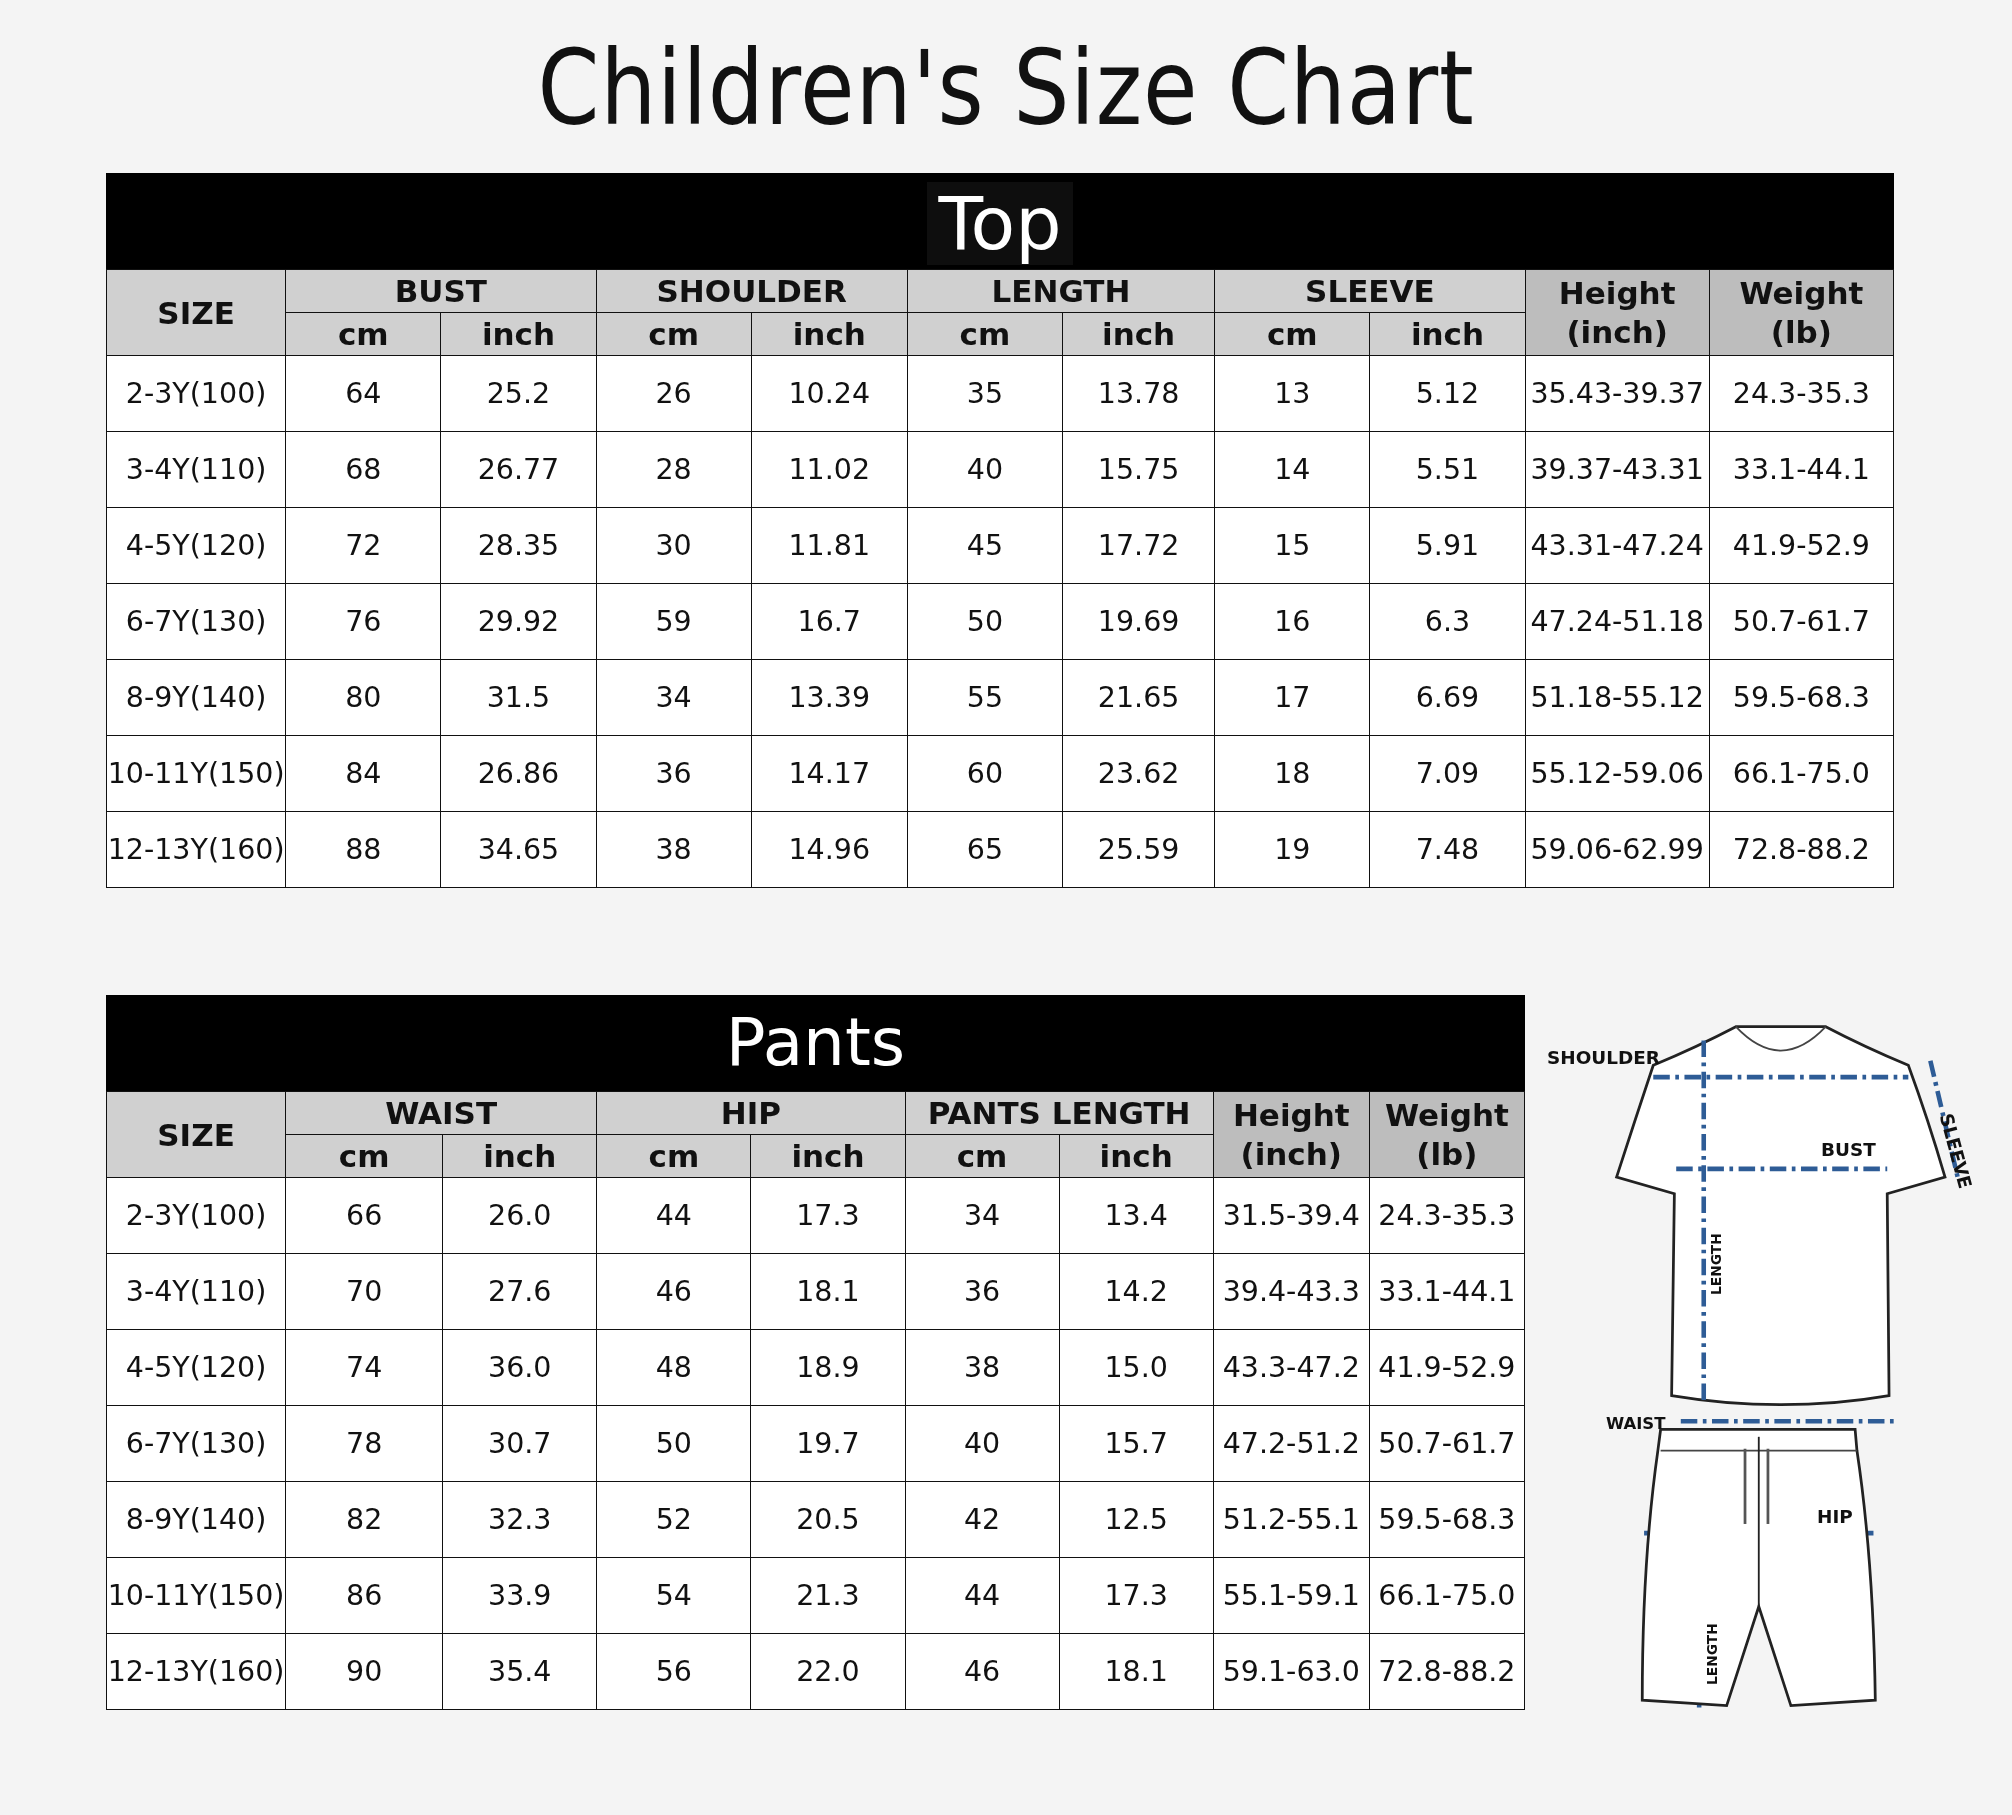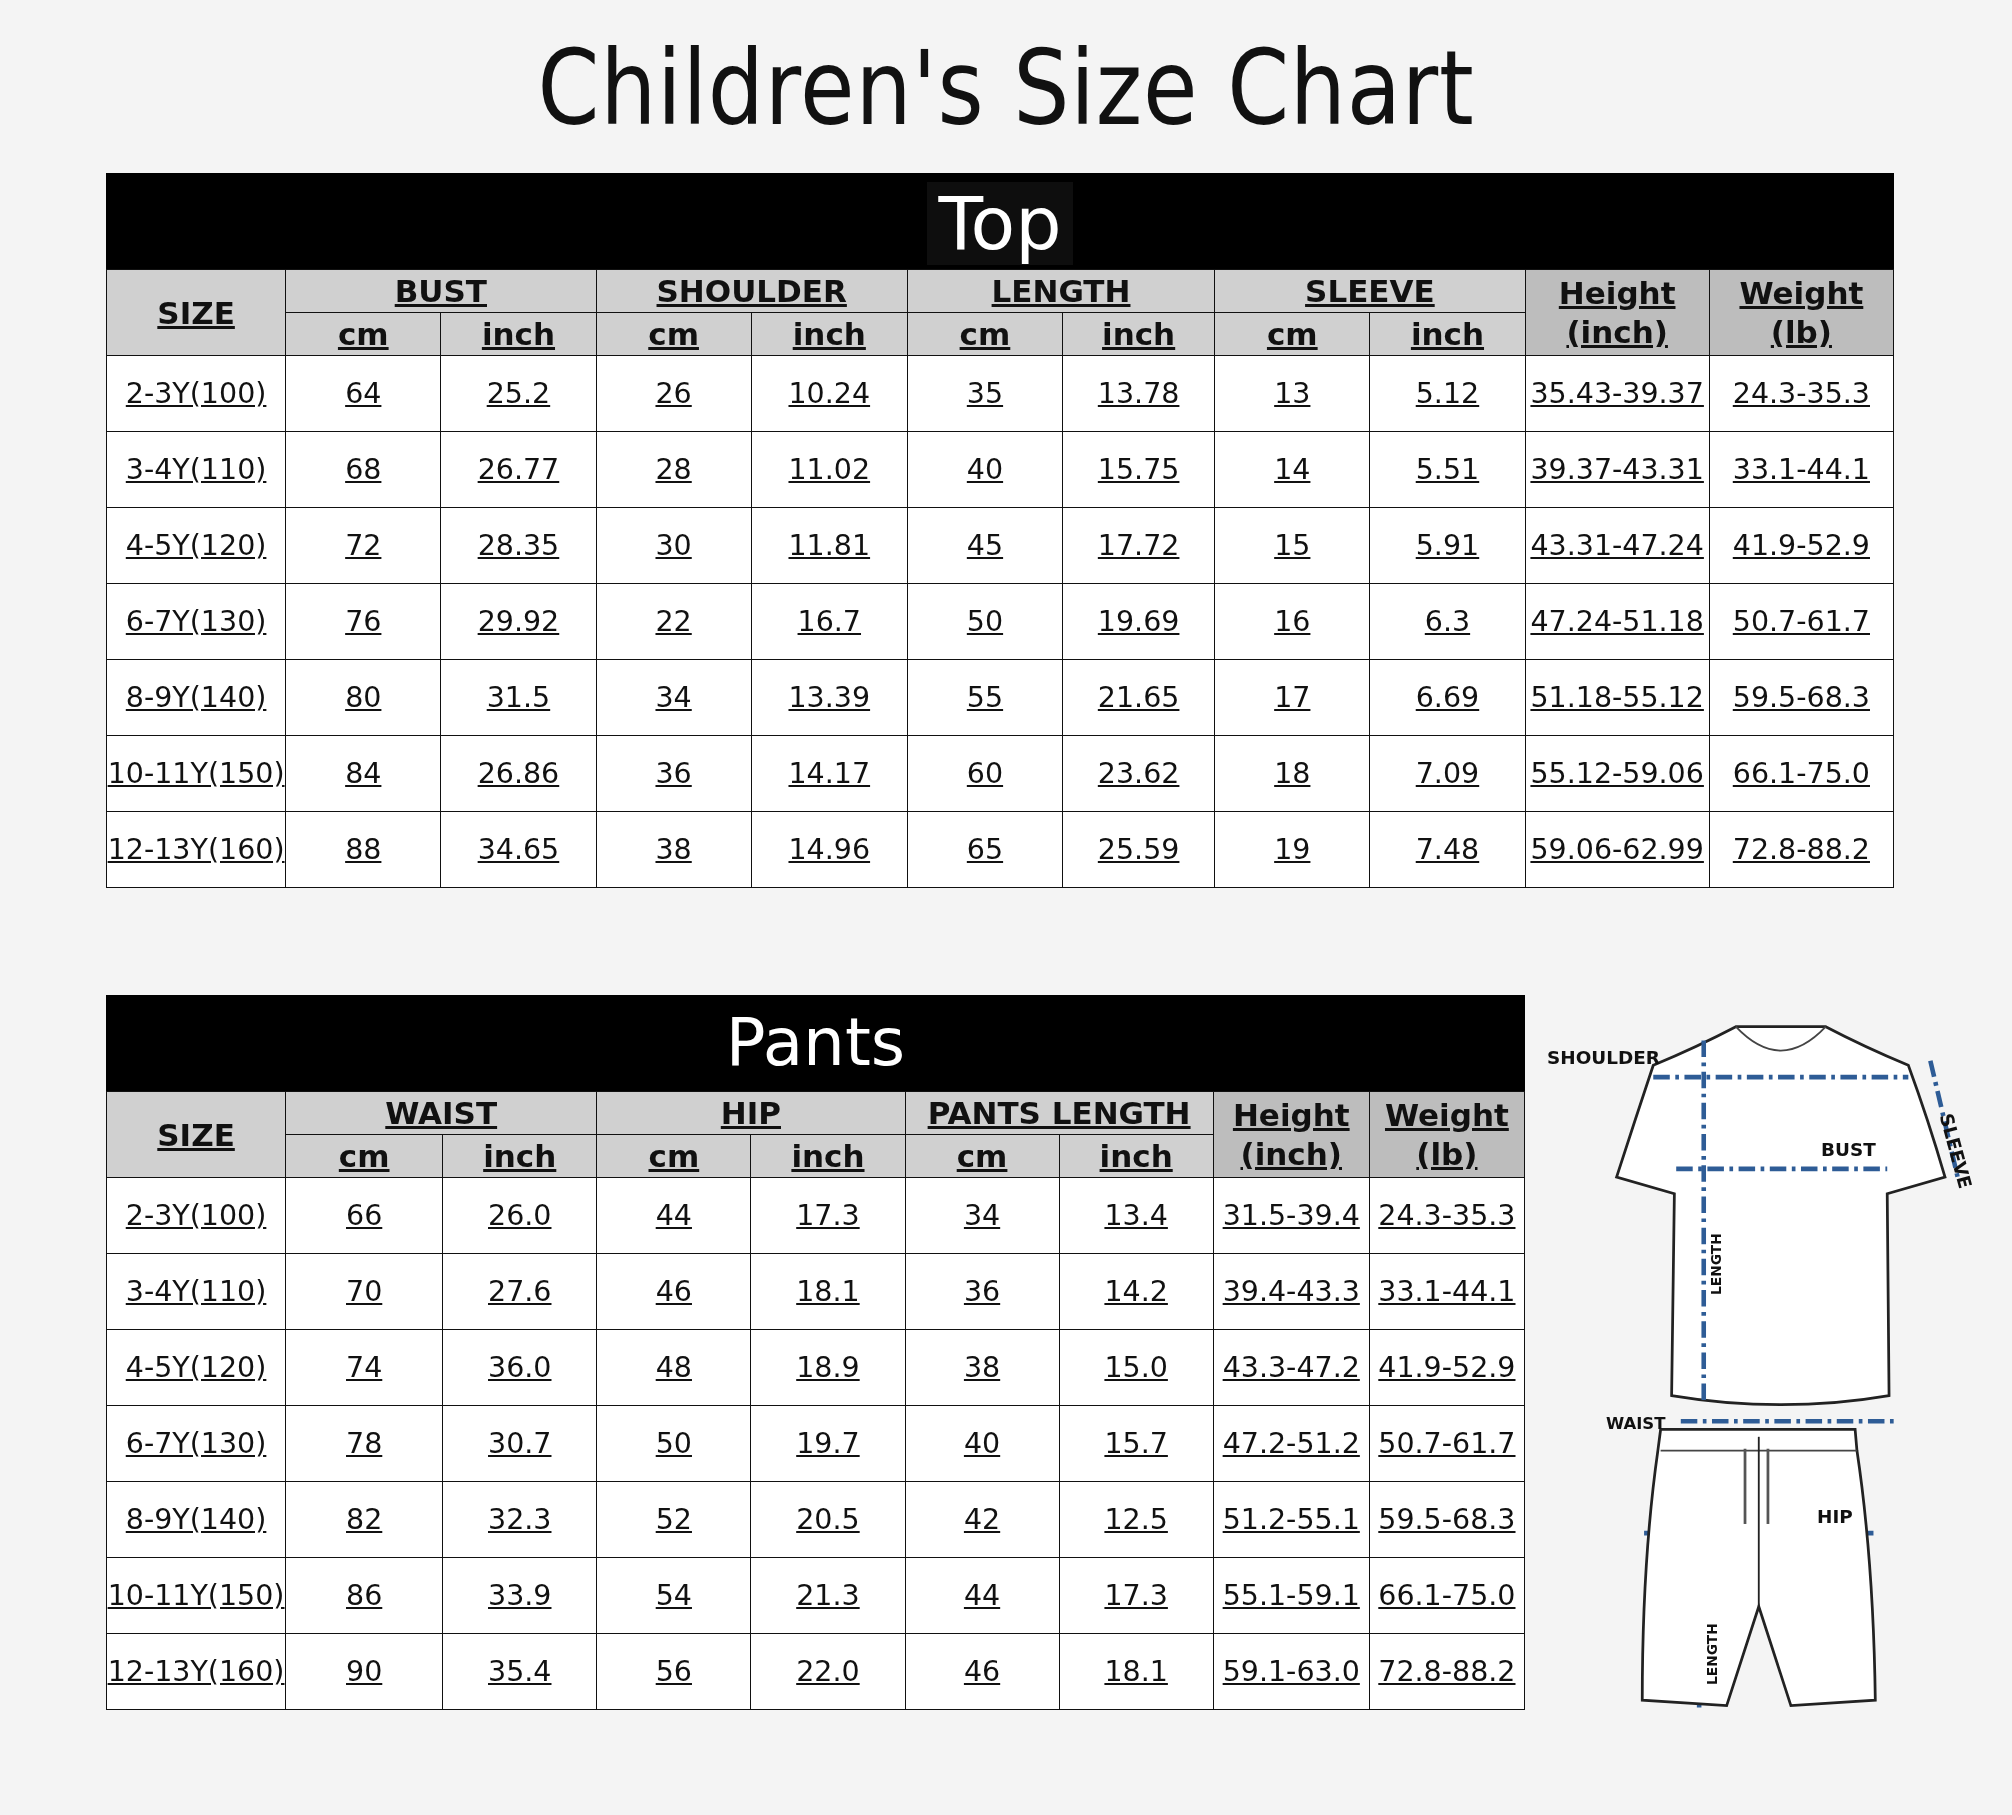--- a/index.html
+++ b/index.html
@@ -3,21 +3,21 @@
 <meta charset="utf-8">
 <style>
   html,body{margin:0;padding:0;}
   body{width:2012px;height:1816px;background:#f4f4f4;position:relative;overflow:hidden;
        font-family:"Liberation Sans","DejaVu Sans",sans-serif;color:#111;}
   .title{position:absolute;left:0;top:27.5px;width:2012px;text-align:center;font-size:103px;
          font-family:"DejaVu Sans",sans-serif;letter-spacing:0.9px;transform:scaleX(0.86);transform-origin:center;}
   .tbl-wrap{position:absolute;background:#000000;}
   .band{background:#000;color:#fff;text-align:center;position:relative;}
   .band span{display:inline-block;font-family:"DejaVu Sans",sans-serif;}
-  table{border-collapse:collapse;width:100%;table-layout:fixed;text-decoration:underline;}
+  table{border-collapse:collapse;width:100%;table-layout:fixed;}
   td,th{border:1.8px solid #111;text-align:center;padding:0;}
   th{background:#d0d0d0;font-weight:bold;font-size:31px;font-family:"DejaVu Sans",sans-serif;}
   th.dark{background:#bdbdbd;line-height:39px;}
   td{font-size:28.5px;font-family:"DejaVu Sans",sans-serif;background:#fff;}
   .hdr-row1 th{height:42px;}
   .hdr-row2 th{height:42px;}
   tr.data td{height:75px;}
   .illus{position:absolute;left:1534px;top:1010px;width:478px;height:716px;}
   .lbl{position:absolute;font-weight:bold;font-size:18.4px;font-family:"DejaVu Sans",sans-serif;}
 </style>
@@ -108,21 +108,21 @@
           <td>17.72</td>
           <td>15</td>
           <td>5.91</td>
           <td>43.31-47.24</td>
           <td>41.9-52.9</td>
         </tr>
         <tr class="data">
           <td>6-7Y(130)</td>
           <td>76</td>
           <td>29.92</td>
-          <td>22</td>
+          <td>59</td>
           <td>16.7</td>
           <td>50</td>
           <td>19.69</td>
           <td>16</td>
           <td>6.3</td>
           <td>47.24-51.18</td>
           <td>50.7-61.7</td>
         </tr>
         <tr class="data">
           <td>8-9Y(140)</td>

